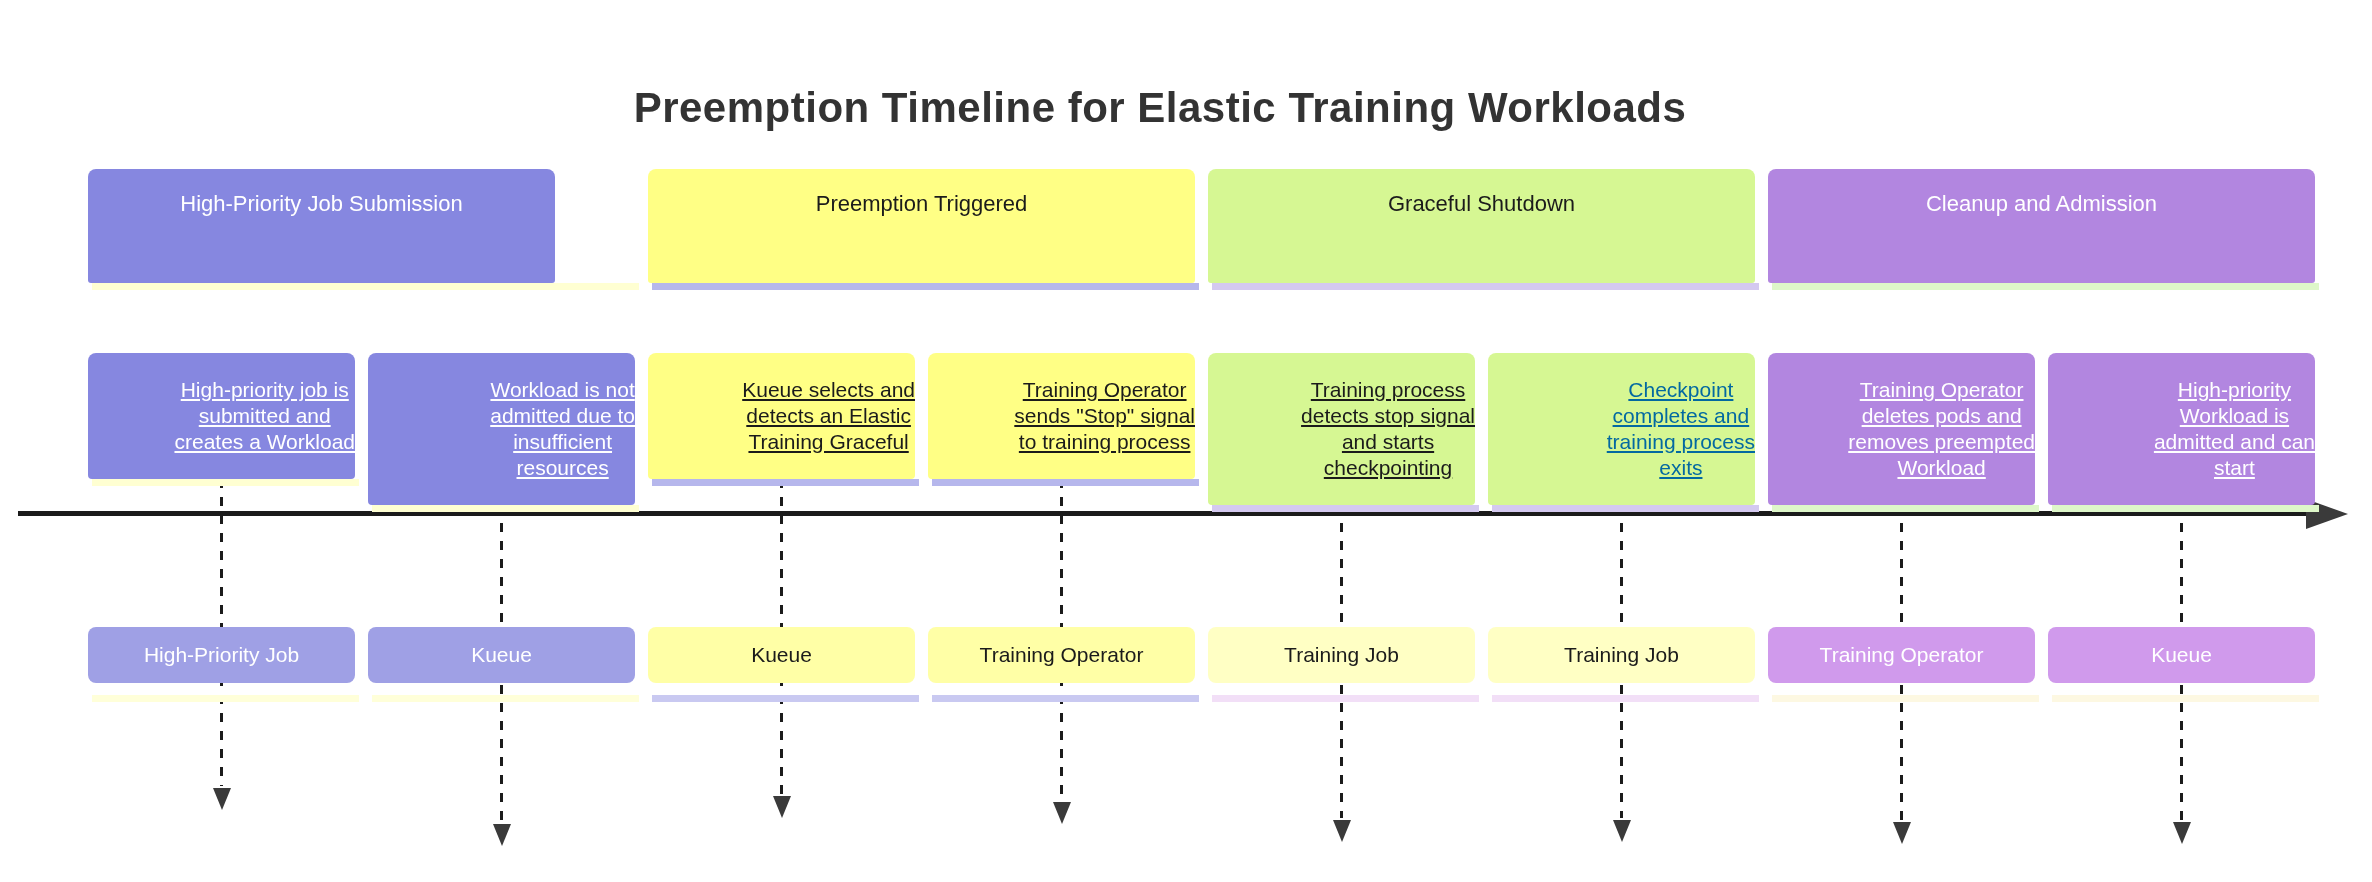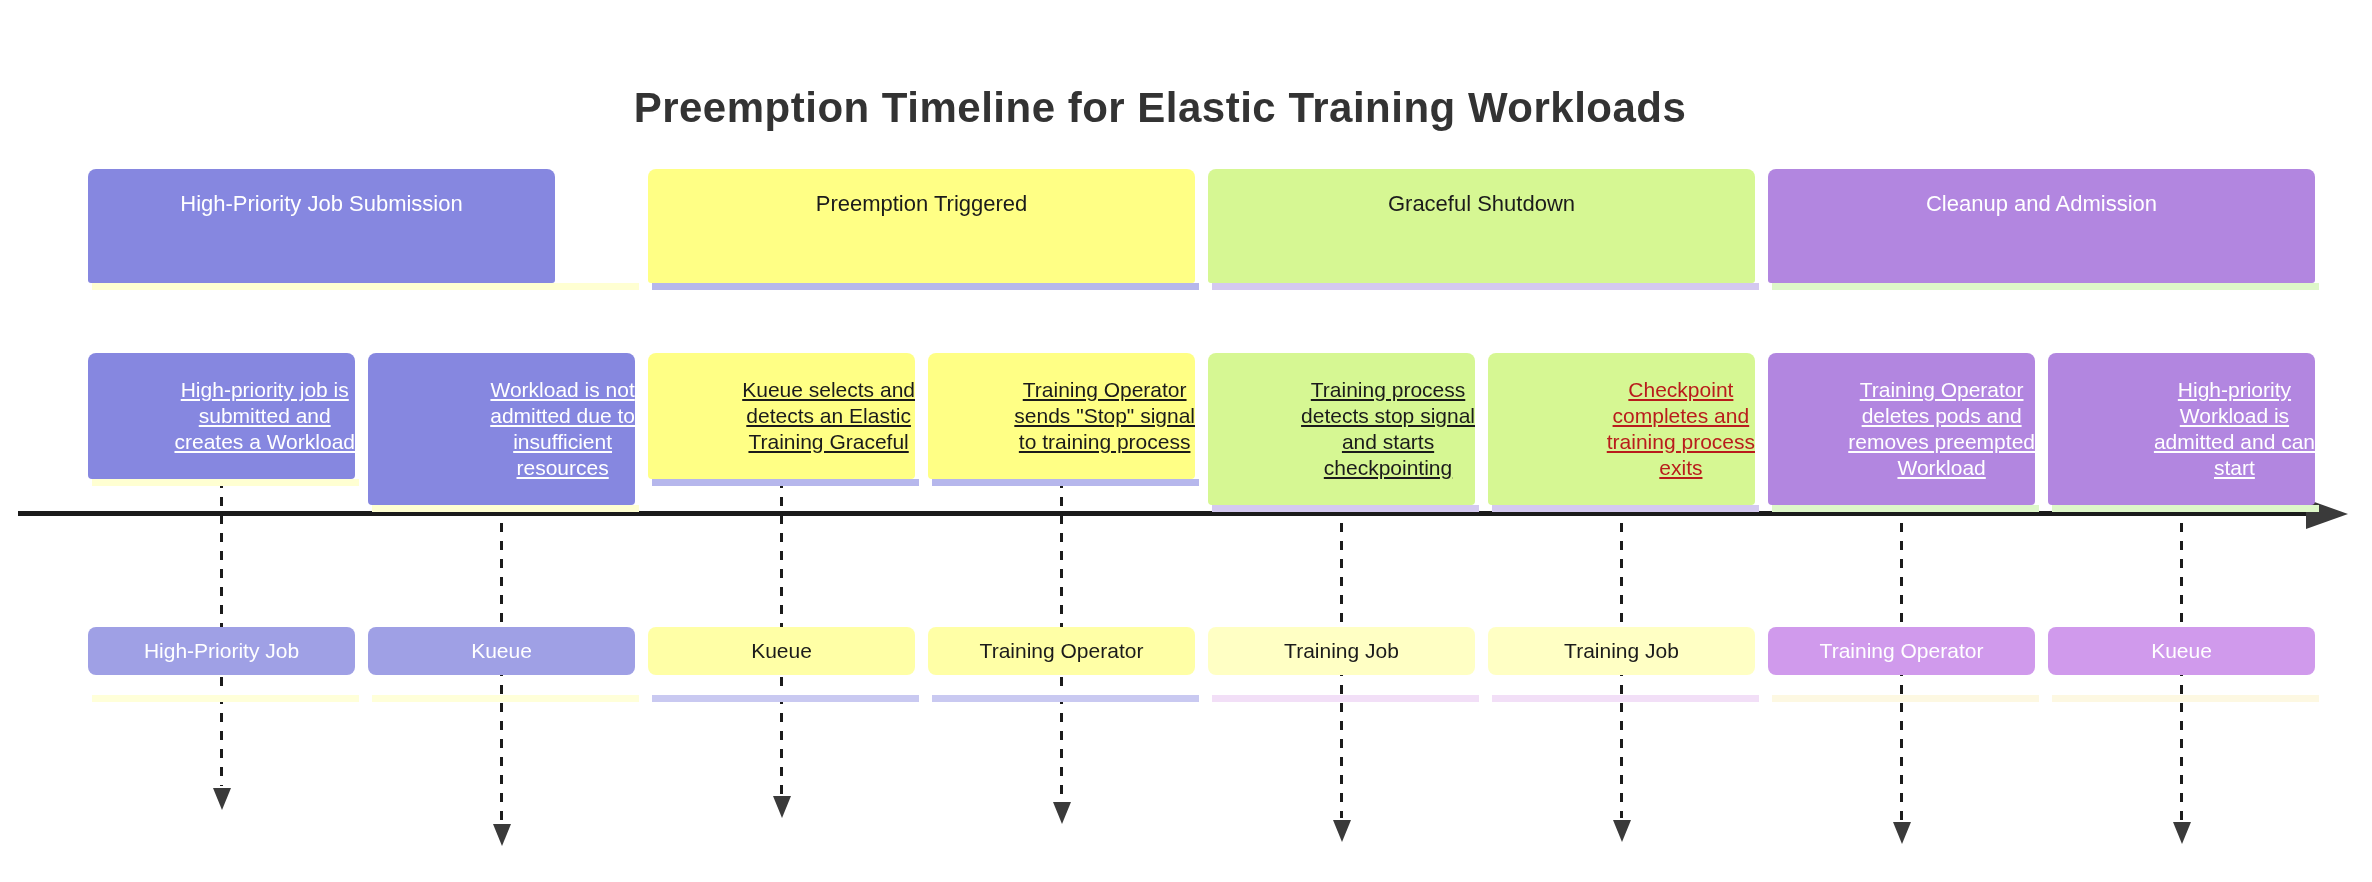--- a/index.html
+++ b/index.html
@@ -6,21 +6,21 @@
   body{font-family:"Liberation Sans", sans-serif;}
   #canvas{position:relative;width:2372px;height:882px;background:#ffffff;overflow:hidden;margin-top:40px;}
   #title{position:absolute;left:0;top:44px;width:2320px;text-align:center;
          font-size:42px;font-weight:bold;color:#333333;letter-spacing:0.5px;}
   .phase-header{position:absolute;height:114px;border-radius:8px 8px 3px 3px;
                 display:flex;align-items:flex-start;justify-content:center;}
   .phase-header .lbl{margin-top:22px;font-size:22px;}
   .event-box{position:absolute;border-radius:8px 8px 4px 4px;
              display:flex;align-items:center;justify-content:flex-end;text-align:center;text-decoration:underline;}
   .event-box .txt{font-size:21px;line-height:26px;}
-  .actor-box{position:absolute;height:48px;border-radius:8px;
+  .actor-box{position:absolute;height:56px;border-radius:8px;
              display:flex;align-items:center;justify-content:center;text-align:center;}
   .actor-box .txt{font-size:21px;}
   .strip{position:absolute;height:7px;}
   .dash{position:absolute;width:3px;}
   .down-arrow{position:absolute;width:0;height:0;
               border-left:9px solid transparent;border-right:9px solid transparent;
               border-top:22px solid #3a3a3a;}
   .axis-line{position:absolute;background:#1b1b1b;}
   .axis-head{position:absolute;width:0;height:0;
              border-top:15px solid transparent;border-bottom:15px solid transparent;
@@ -125,21 +125,21 @@
           <div>detects stop signal</div>
           <div>and starts</div>
           <div>checkpointing</div>
         </div>
       </div>
       <div class="strip" style="left: 1212px; top: 465px; width: 267px; background: rgb(212, 201, 240);"></div>
       <div class="actor-box" style="left: 1208px; top: 587px; width: 267px; background: rgb(255, 255, 196); color: rgb(27, 27, 27);">
         <div class="txt">Training Job</div>
       </div>
       <div class="strip" style="left: 1212px; top: 655px; width: 267px; background: rgb(242, 223, 247);"></div>
-      <div class="event-box" style="left: 1488px; top: 313px; width: 267px; height: 152px; background: rgb(214, 247, 147); color: #b91c1c;">
+      <div class="event-box" style="left: 1488px; top: 313px; width: 267px; height: 152px; background: rgb(214, 247, 147); color: #0369a1;">
         <div class="txt">
           <div>Checkpoint</div>
           <div>completes and</div>
           <div>training process</div>
           <div>exits</div>
         </div>
       </div>
       <div class="strip" style="left: 1492px; top: 465px; width: 267px; background: rgb(212, 201, 240);"></div>
       <div class="actor-box" style="left: 1488px; top: 587px; width: 267px; background: rgb(255, 255, 196); color: rgb(27, 27, 27);">
         <div class="txt">Training Job</div>

